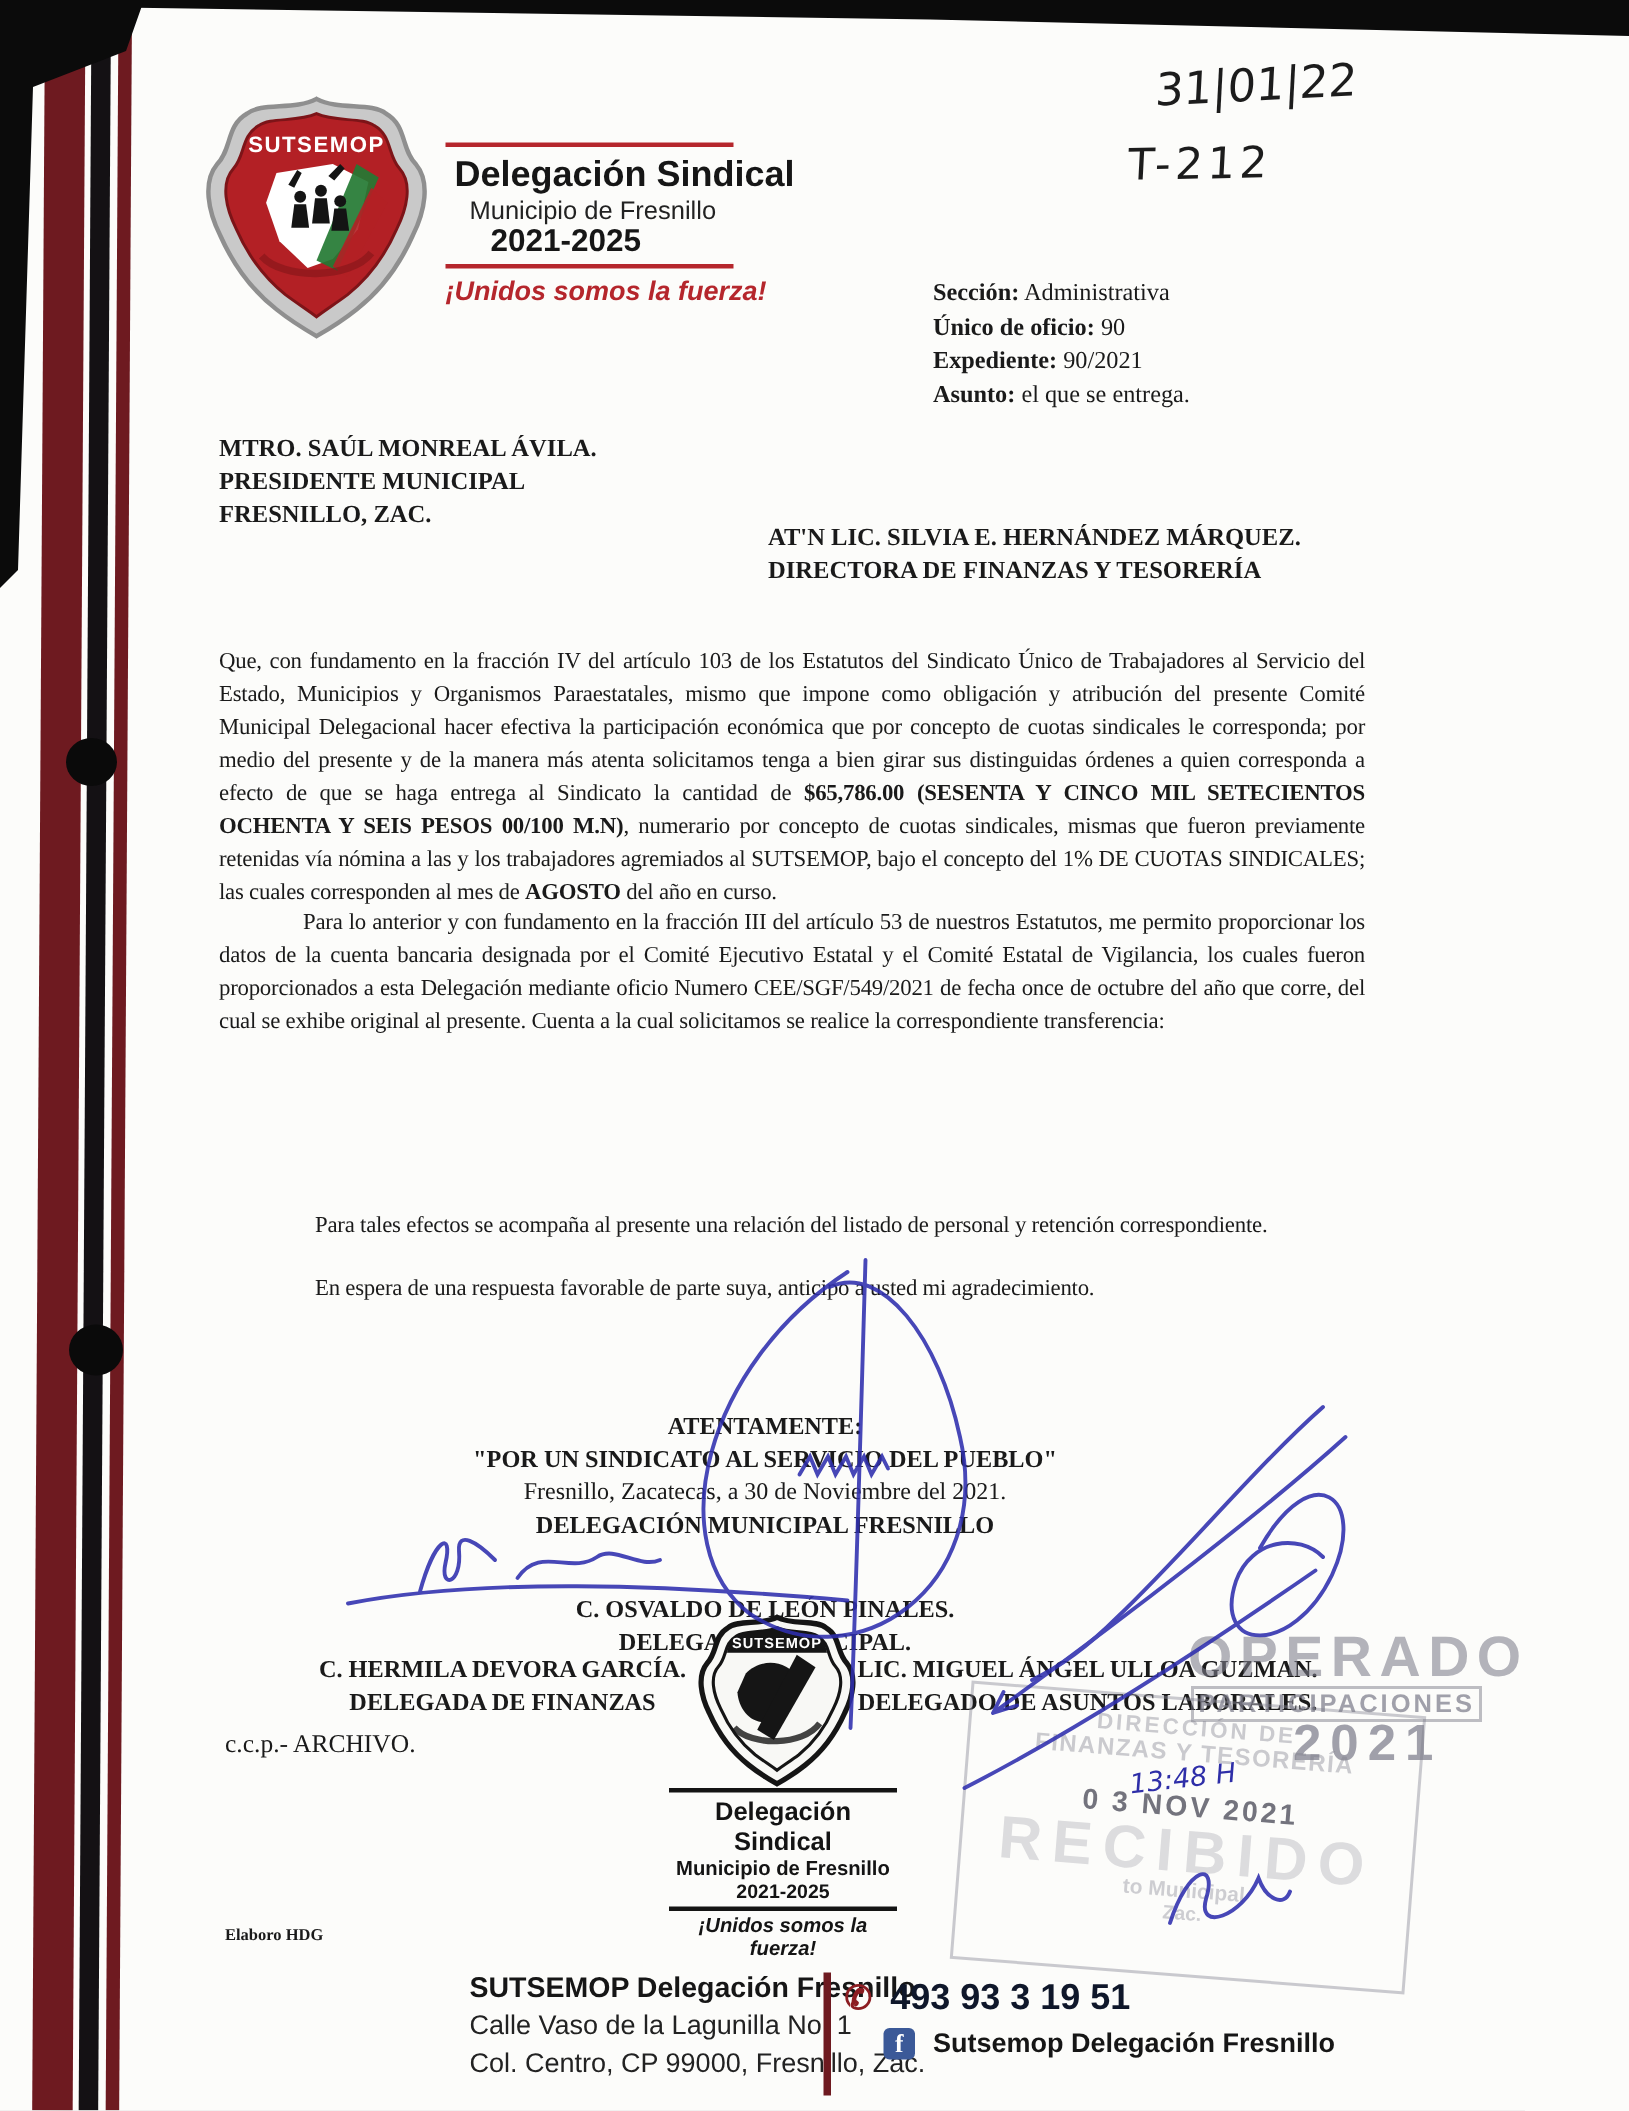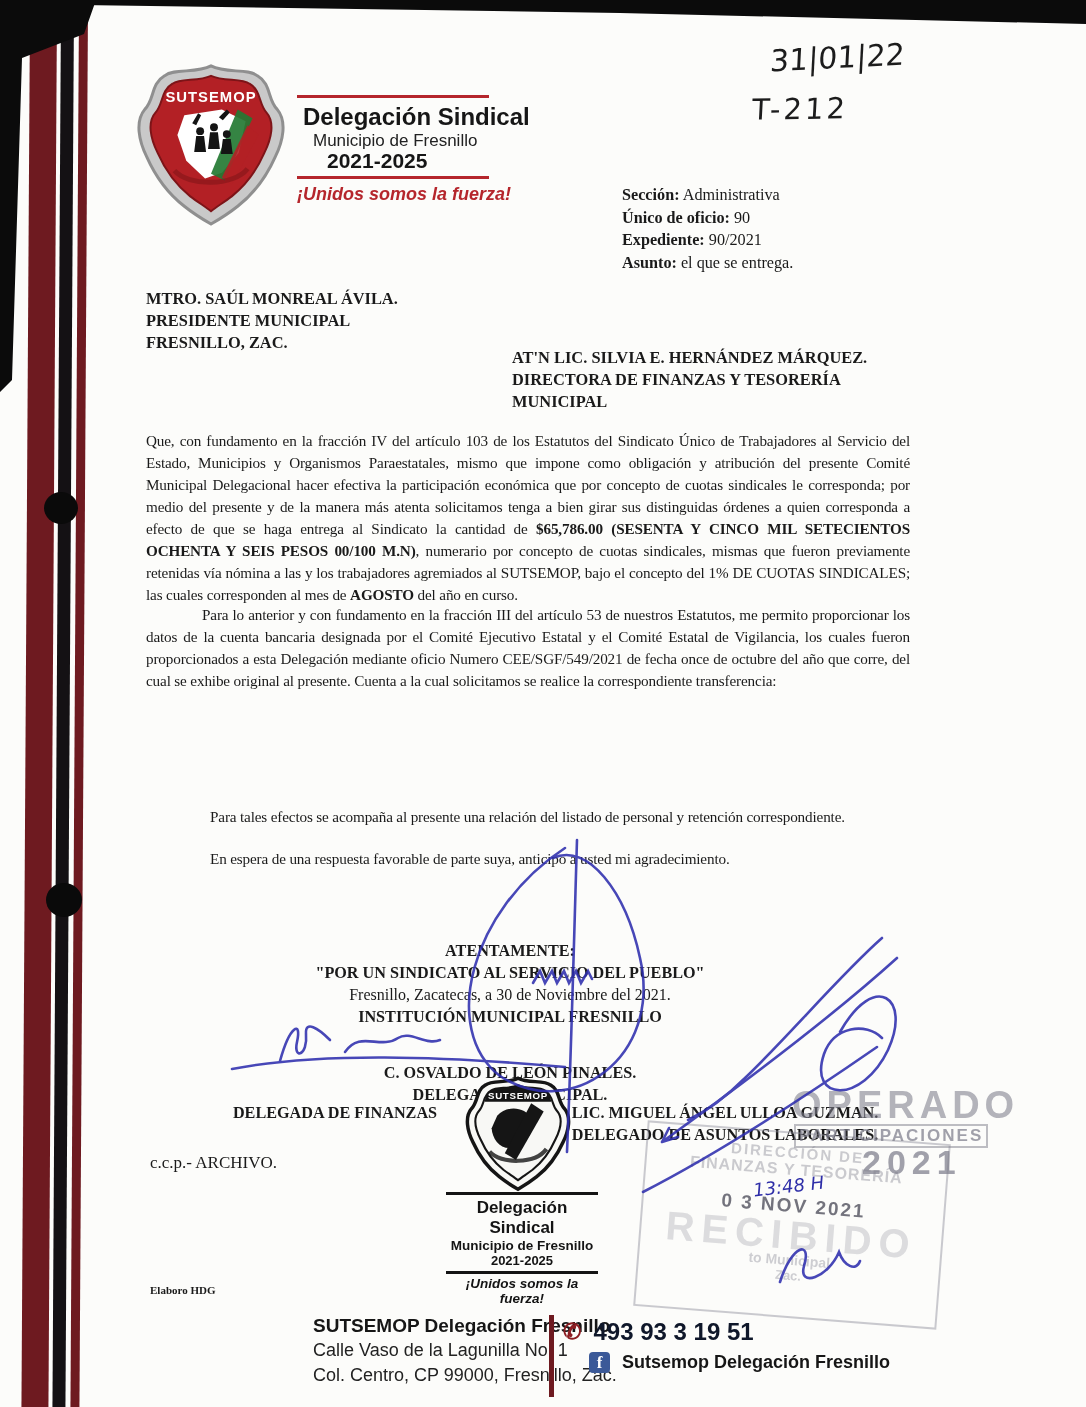--- a/index.html
+++ b/index.html
@@ -81,44 +81,44 @@
 
   <div class="abs serif" style="left:146px;top:288px;z-index:10;">
     <div class="addr">MTRO. SAÚL MONREAL ÁVILA.</div>
     <div class="addr">PRESIDENTE MUNICIPAL</div>
     <div class="addr">FRESNILLO, ZAC.</div>
   </div>
 
   <div class="abs serif" style="left:512px;top:347px;z-index:10;">
     <div class="addr">AT'N LIC. SILVIA E. HERNÁNDEZ MÁRQUEZ.</div>
     <div class="addr">DIRECTORA DE FINANZAS Y TESORERÍA</div>
-    <div class="addr">MUNICIPAL</div>
   </div>
 
   <div class="abs serif just body-p" style="left:146px;top:430px;width:764px;z-index:10;">
     <span>Que, con fundamento en la fracción IV del artículo 103 de los Estatutos del Sindicato Único de Trabajadores al Servicio del Estado, Municipios y Organismos Paraestatales, mismo que impone como obligación y atribución del presente Comité Municipal Delegacional hacer efectiva la participación económica que por concepto de cuotas sindicales le corresponda; por medio del presente y de la manera más atenta solicitamos tenga a bien girar sus distinguidas órdenes a quien corresponda a efecto de que se haga entrega al Sindicato la cantidad de </span><span class="b">$65,786.00 (SESENTA Y CINCO MIL SETECIENTOS OCHENTA Y SEIS PESOS 00/100 M.N)</span><span>, numerario por concepto de cuotas sindicales, mismas que fueron previamente retenidas vía nómina a las y los trabajadores agremiados al SUTSEMOP, bajo el concepto del 1% DE CUOTAS SINDICALES; las cuales corresponden al mes de </span><span class="b">AGOSTO</span><span> del año en curso.</span>
   </div>
 
   <div class="abs serif just body-p" style="left:146px;top:604px;width:764px;text-indent:56px;z-index:10;">Para lo anterior y con fundamento en la fracción III del artículo 53 de nuestros Estatutos, me permito proporcionar los datos de la cuenta bancaria designada por el Comité Ejecutivo Estatal y el Comité Estatal de Vigilancia, los cuales fueron proporcionados a esta Delegación mediante oficio Numero CEE/SGF/549/2021 de fecha once de octubre del año que corre, del cual se exhibe original al presente. Cuenta a la cual solicitamos se realice la correspondiente transferencia:</div>
 
 
   <div class="abs serif body-p" style="left:210px;top:806px;width:700px;z-index:10;">Para tales efectos se acompaña al presente una relación del listado de personal y retención correspondiente.</div>
   <div class="abs serif body-p" style="left:210px;top:848px;width:700px;z-index:10;">En espera de una respuesta favorable de parte suya, anticipo a usted mi agradecimiento.</div>
 
   <div class="abs serif ctr" style="left:240px;top:896px;width:540px;z-index:10;">
     <div class="closing-line">ATENTAMENTE:</div>
     <div class="closing-line">"POR UN SINDICATO AL SERVICIO DEL PUEBLO"</div>
     <div style="font-size:16px;line-height:22px;">Fresnillo, Zacatecas, a 30 de Noviembre del 2021.</div>
-    <div class="closing-line">INSTITUCIÓN MUNICIPAL FRESNILLO</div>
+    <div class="closing-line">DELEGACIÓN MUNICIPAL FRESNILLO</div>
     <div style="height:34px;"></div>
     <div class="closing-line">C. OSVALDO DE LEÓN PINALES.</div>
     <div class="closing-line">DELEGADO MUNICIPAL.</div>
   </div>
 
   <div class="abs serif ctr" style="left:175px;top:1058px;width:320px;z-index:10;">
+    <div class="closing-line">C. HERMILA DEVORA GARCÍA.</div>
     <div class="closing-line">DELEGADA DE FINANZAS</div>
   </div>
   <div class="abs serif ctr" style="left:545px;top:1058px;width:360px;z-index:10;">
     <div class="closing-line">LIC. MIGUEL ÁNGEL ULLOA GUZMAN.</div>
     <div class="closing-line">DELEGADO DE ASUNTOS LABORALES.</div>
   </div>
 
   <svg class="abs" viewBox="0 0 170 170" width="120" height="118" style="left:458px;top:1074px;z-index:11;">
     <path d="M85 6 C100 14 122 8 132 16 C146 24 142 40 152 50 C162 62 158 82 150 98 C142 116 130 134 112 148 C102 156 92 162 85 166 C78 162 68 156 58 148 C40 134 28 116 20 98 C12 82 8 62 18 50 C28 40 24 24 38 16 C48 8 70 14 85 6 Z" fill="#f8f8f5" stroke="#151515" stroke-width="5"></path>
     <path d="M85 16 C98 22 116 18 124 24 C136 31 133 44 141 53 C150 63 146 80 139 94 C132 110 121 126 106 138 C98 144 90 149 85 153 C80 149 72 144 64 138 C49 126 38 110 31 94 C24 80 20 63 29 53 C37 44 34 31 46 24 C54 18 72 22 85 16 Z" fill="none" stroke="#151515" stroke-width="3"></path>

